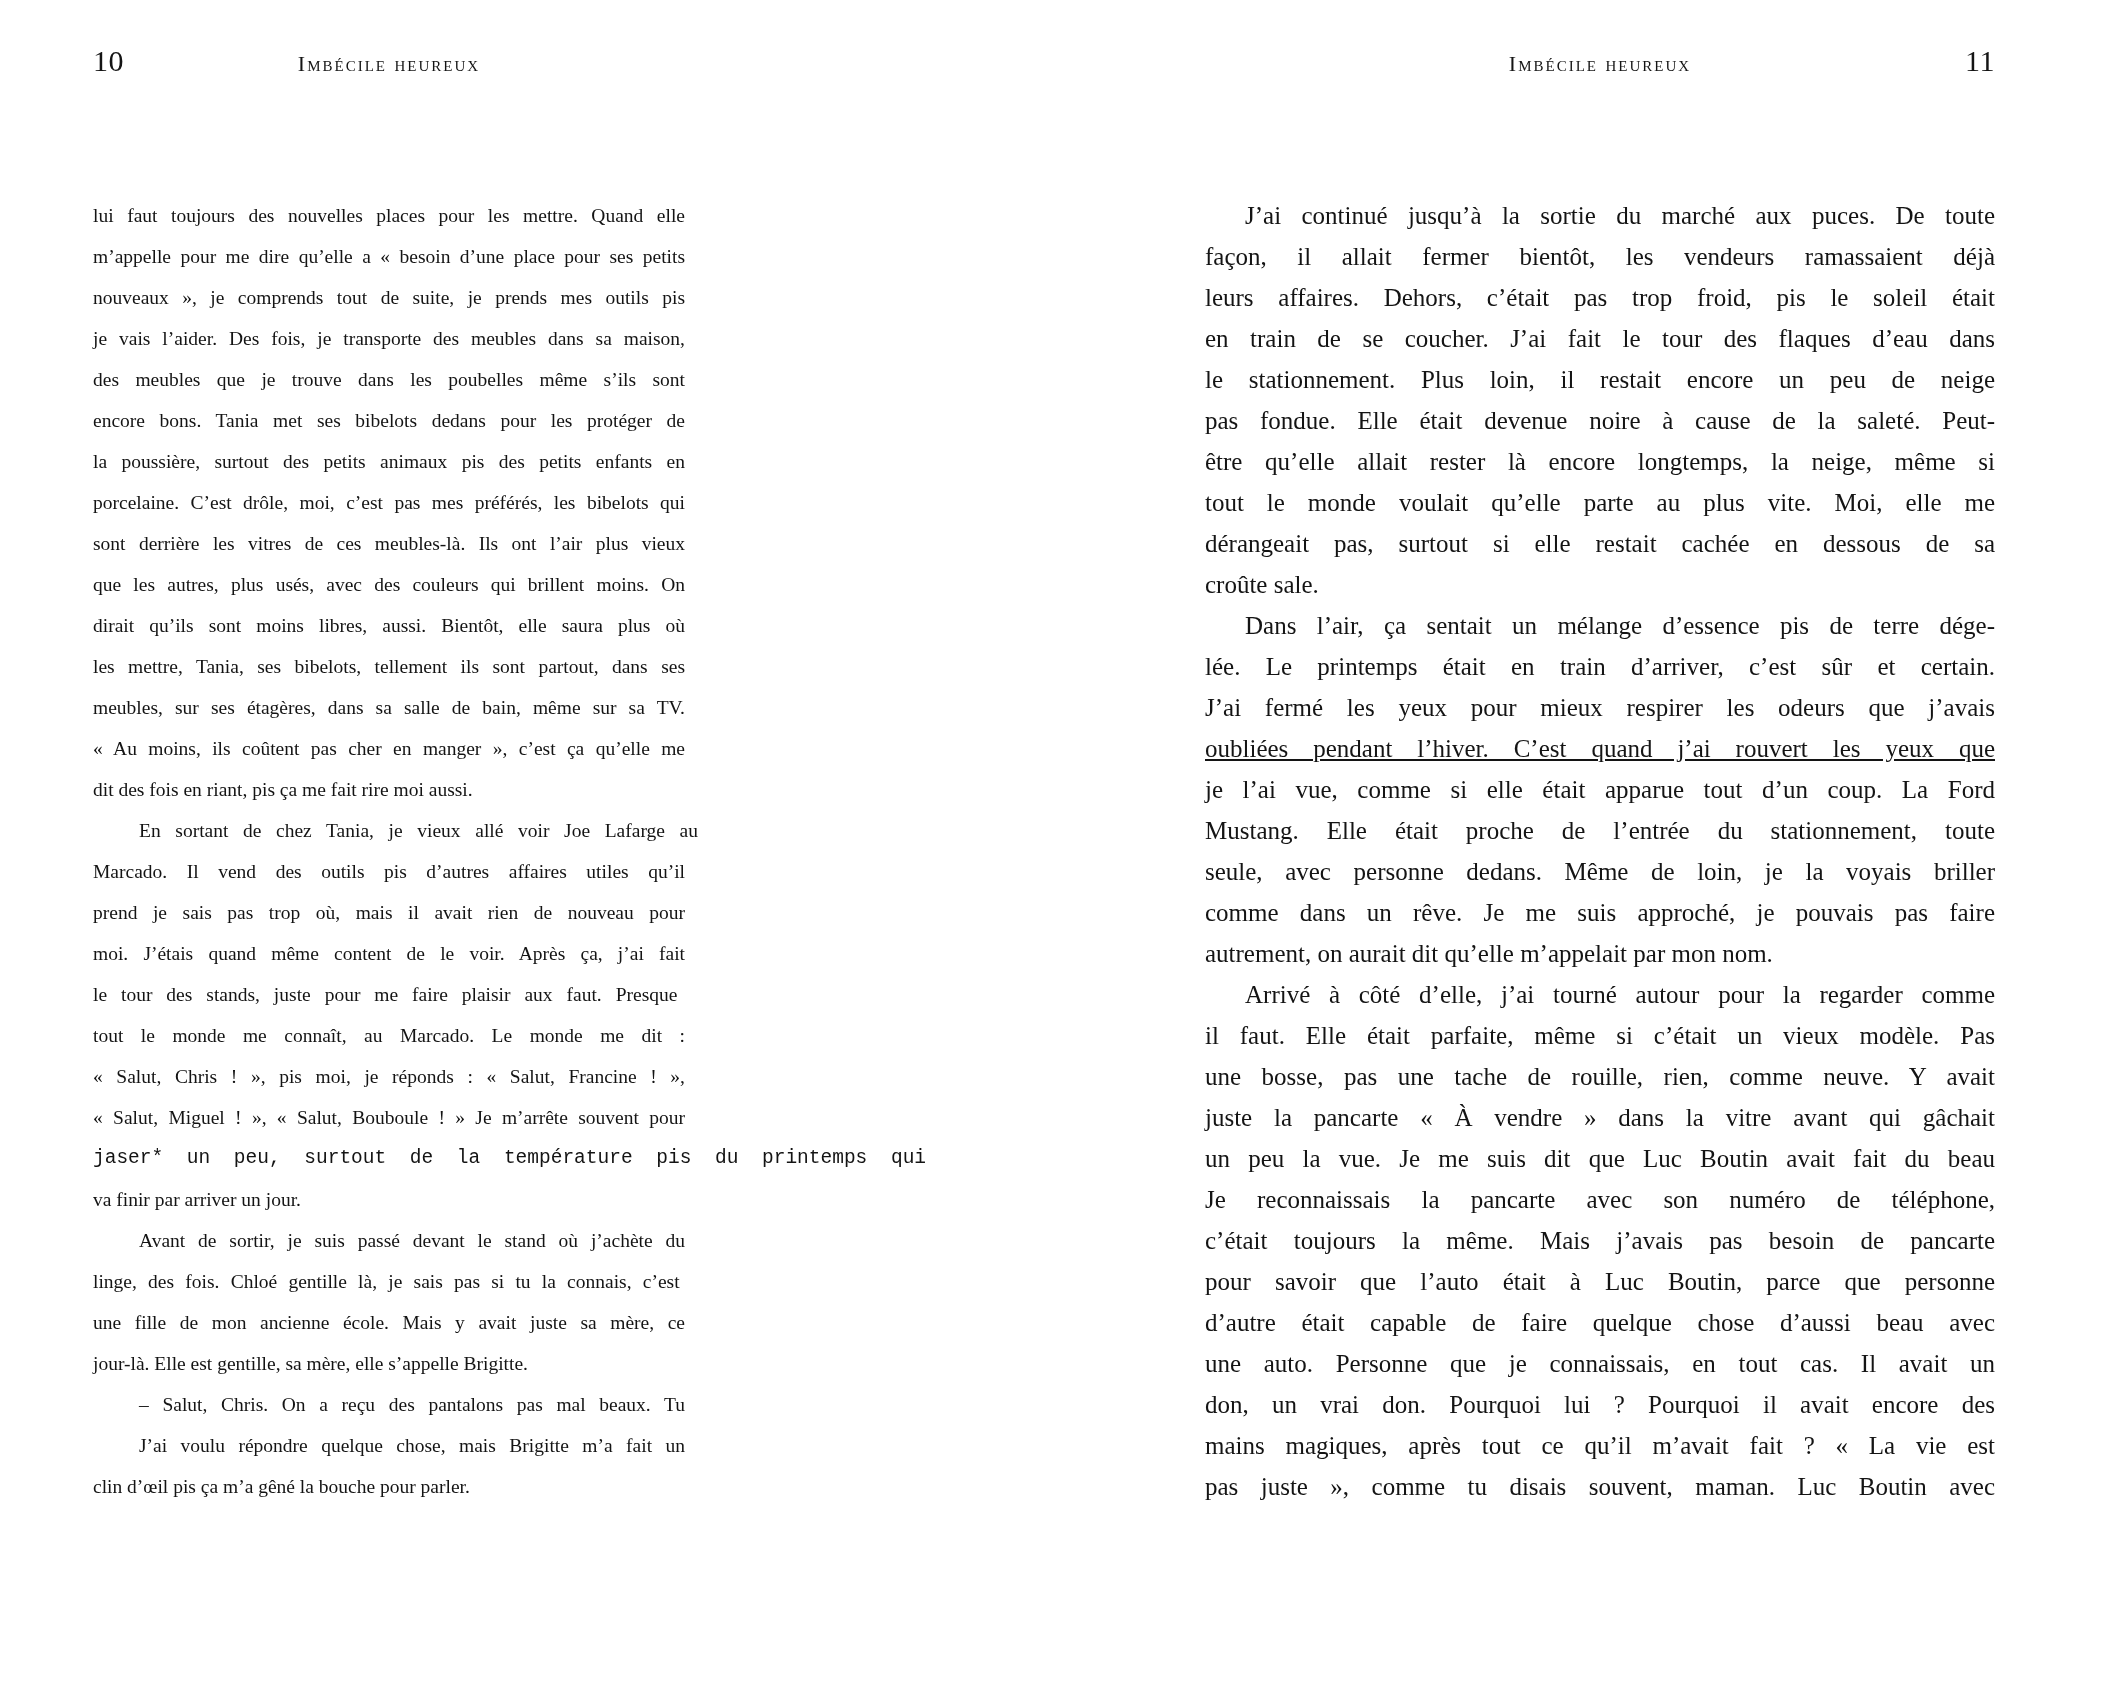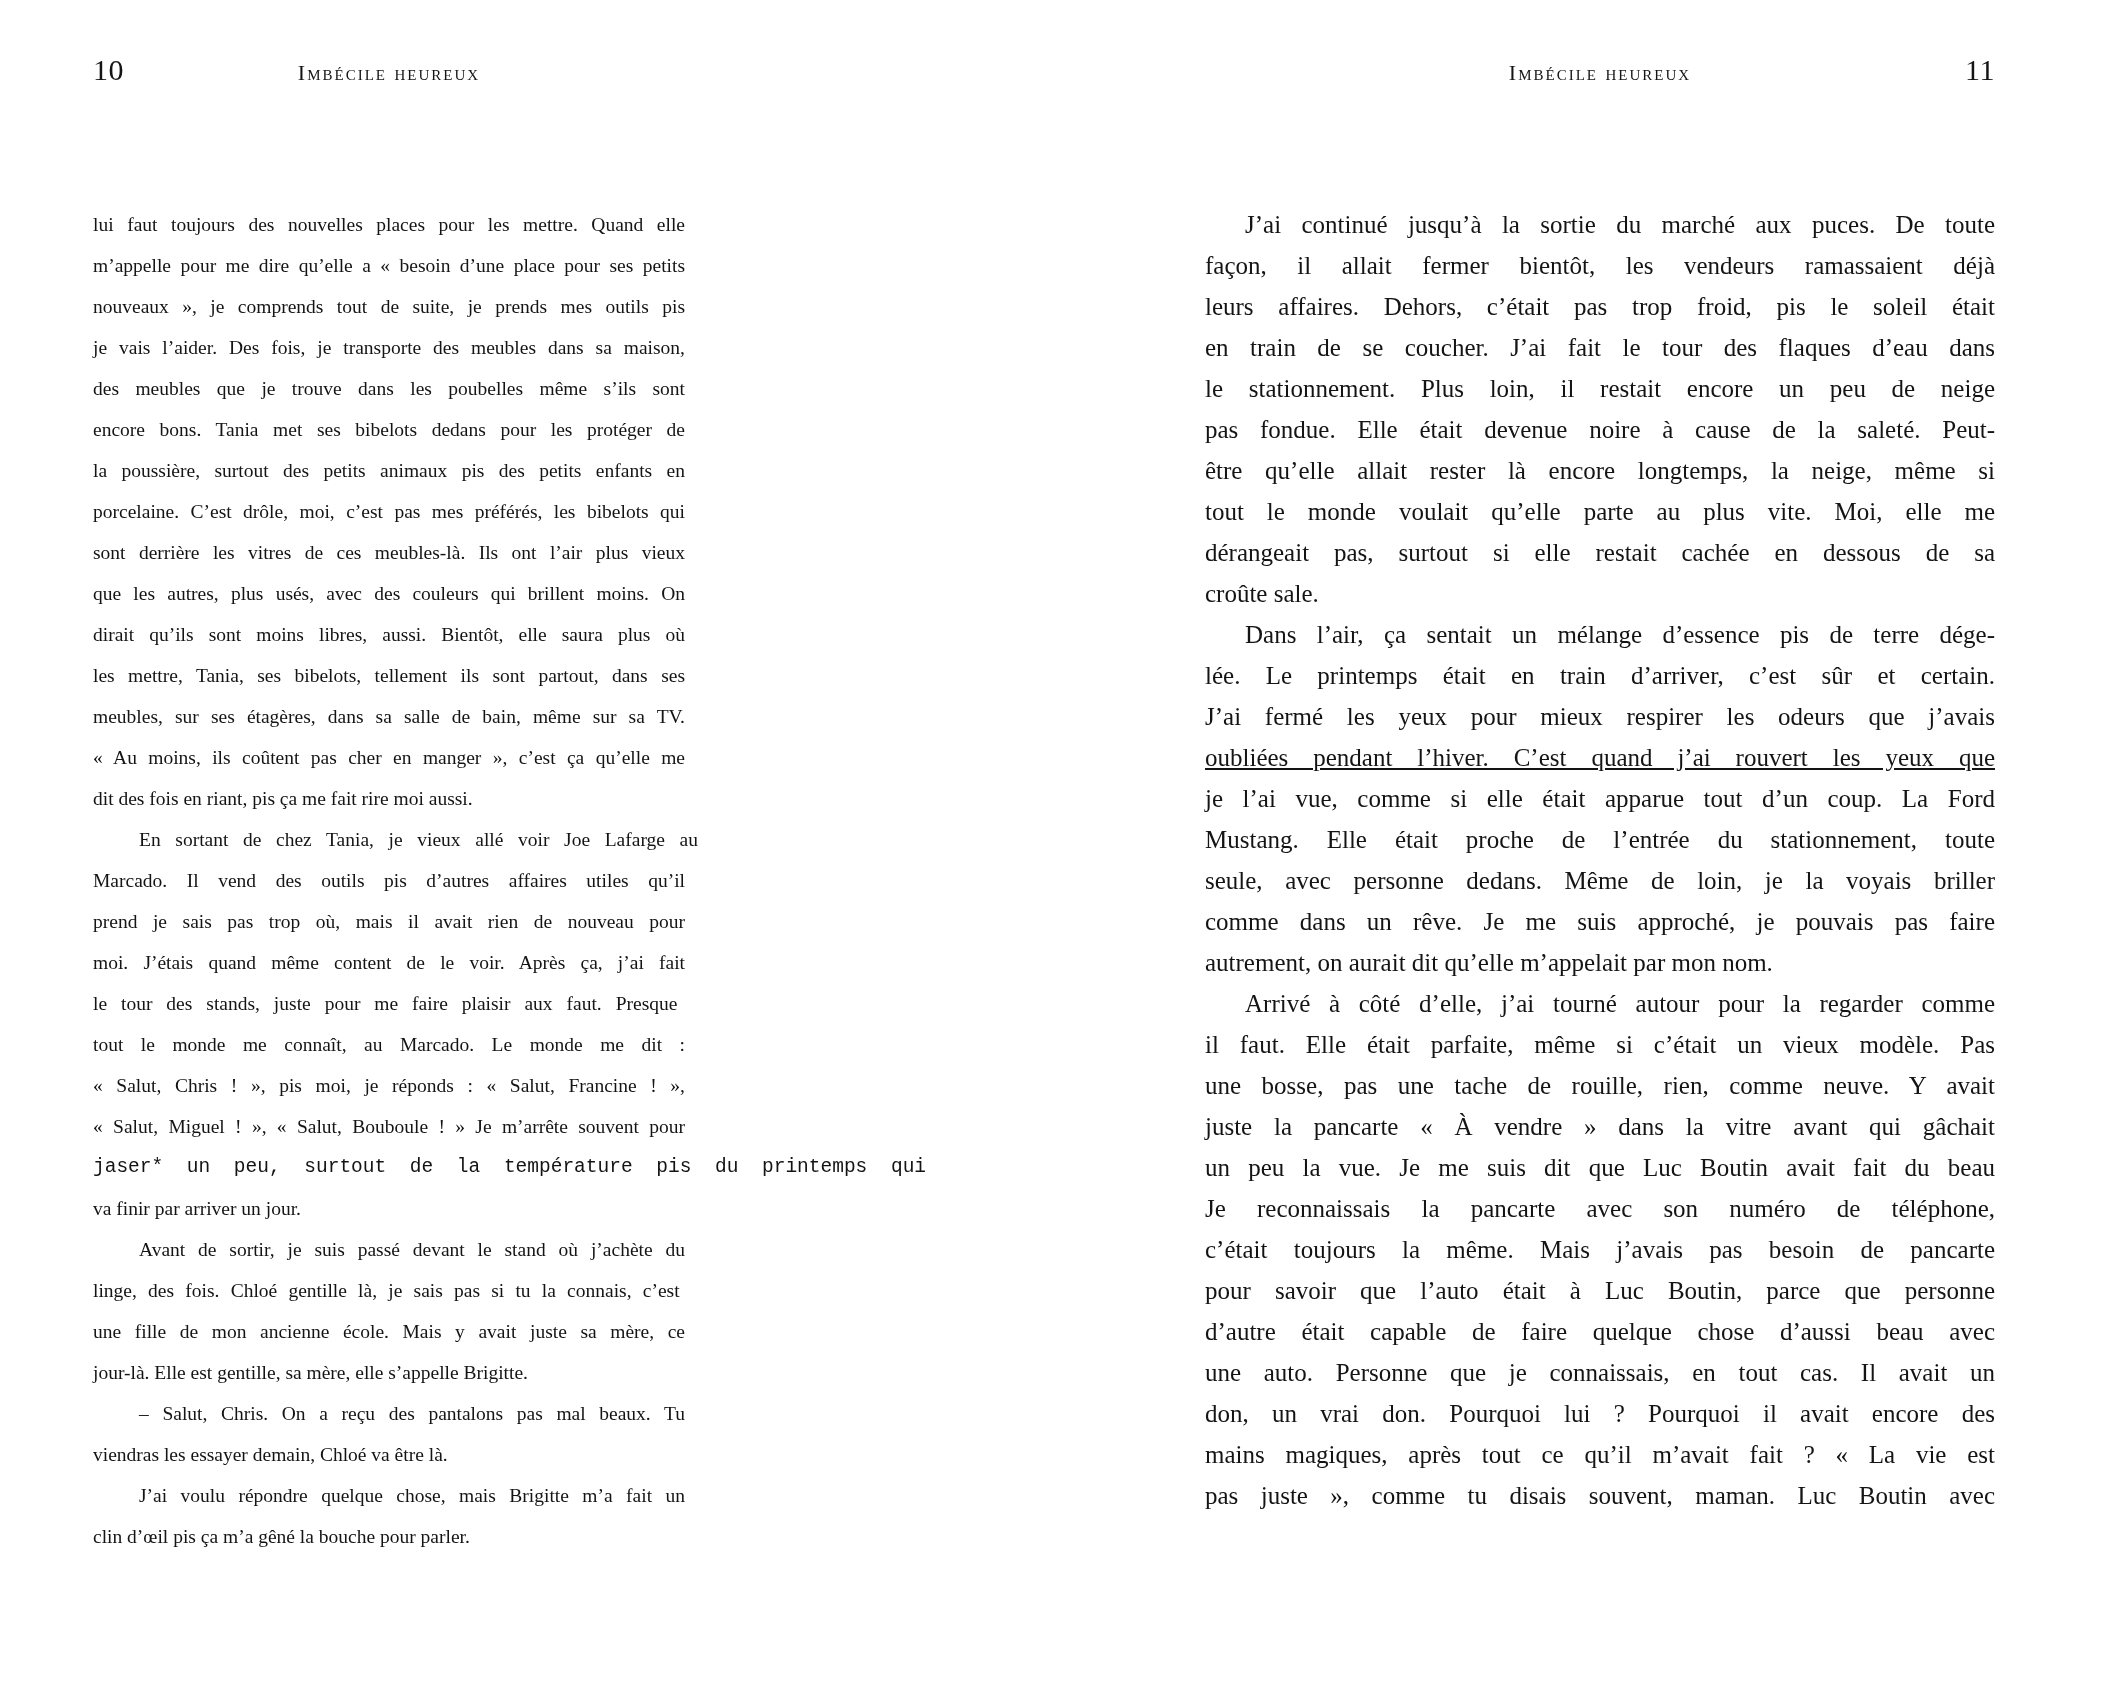--- a/index.html
+++ b/index.html
@@ -13,21 +13,21 @@
   .spread {
     position: relative;
     width: 2126px;
     height: 1693px;
     background: #ffffff;
     color: #141414;
     font-family: "Liberation Serif", "DejaVu Serif", serif;
   }
   .page {
     position: absolute;
-    top: 53px;
+    top: 44px;
   }
   .page-left  { left: 93px;  width: 592px; }
   .page-right { left: 1205px; width: 790px; }
 
   .page-header {
     display: grid;
     grid-template-columns: 1fr auto 1fr;
     align-items: baseline;
     height: 40px;
   }
@@ -97,21 +97,20 @@
           <div class="line"><span>va finir par arriver un jour.</span></div>
         </div>
         <div class="paragraph">
           <div class="line indent" style="word-spacing: 7.99432px;"><span>Avant de sortir, je suis passé devant le stand où j’achète du</span></div>
           <div class="line" style="word-spacing: 6.33894px;"><span>linge, des fois. Chloé gentille là, je sais pas si tu la connais, c’est</span></div>
           <div class="line" style="word-spacing: 8.72396px;"><span>une fille de mon ancienne école. Mais y avait juste sa mère, ce</span></div>
           <div class="line"><span>jour-là. Elle est gentille, sa mère, elle s’appelle Brigitte.</span></div>
         </div>
         <div class="paragraph">
           <div class="line indent" style="word-spacing: 8.76989px;"><span>– Salut, Chris. On a reçu des pantalons pas mal beaux. Tu</span></div>
-          <div class="line"><span>viendras les essayer demain, Chloé va être là.</span></div>
         </div>
         <div class="paragraph">
           <div class="line indent" style="word-spacing: 8.56076px;"><span>J’ai voulu répondre quelque chose, mais Brigitte m’a fait un</span></div>
           <div class="line"><span>clin d’œil pis ça m’a gêné la bouche pour parler.</span></div>
         </div>
       </div>
   </section>
 
   <section class="page page-right">
     <header class="page-header">

